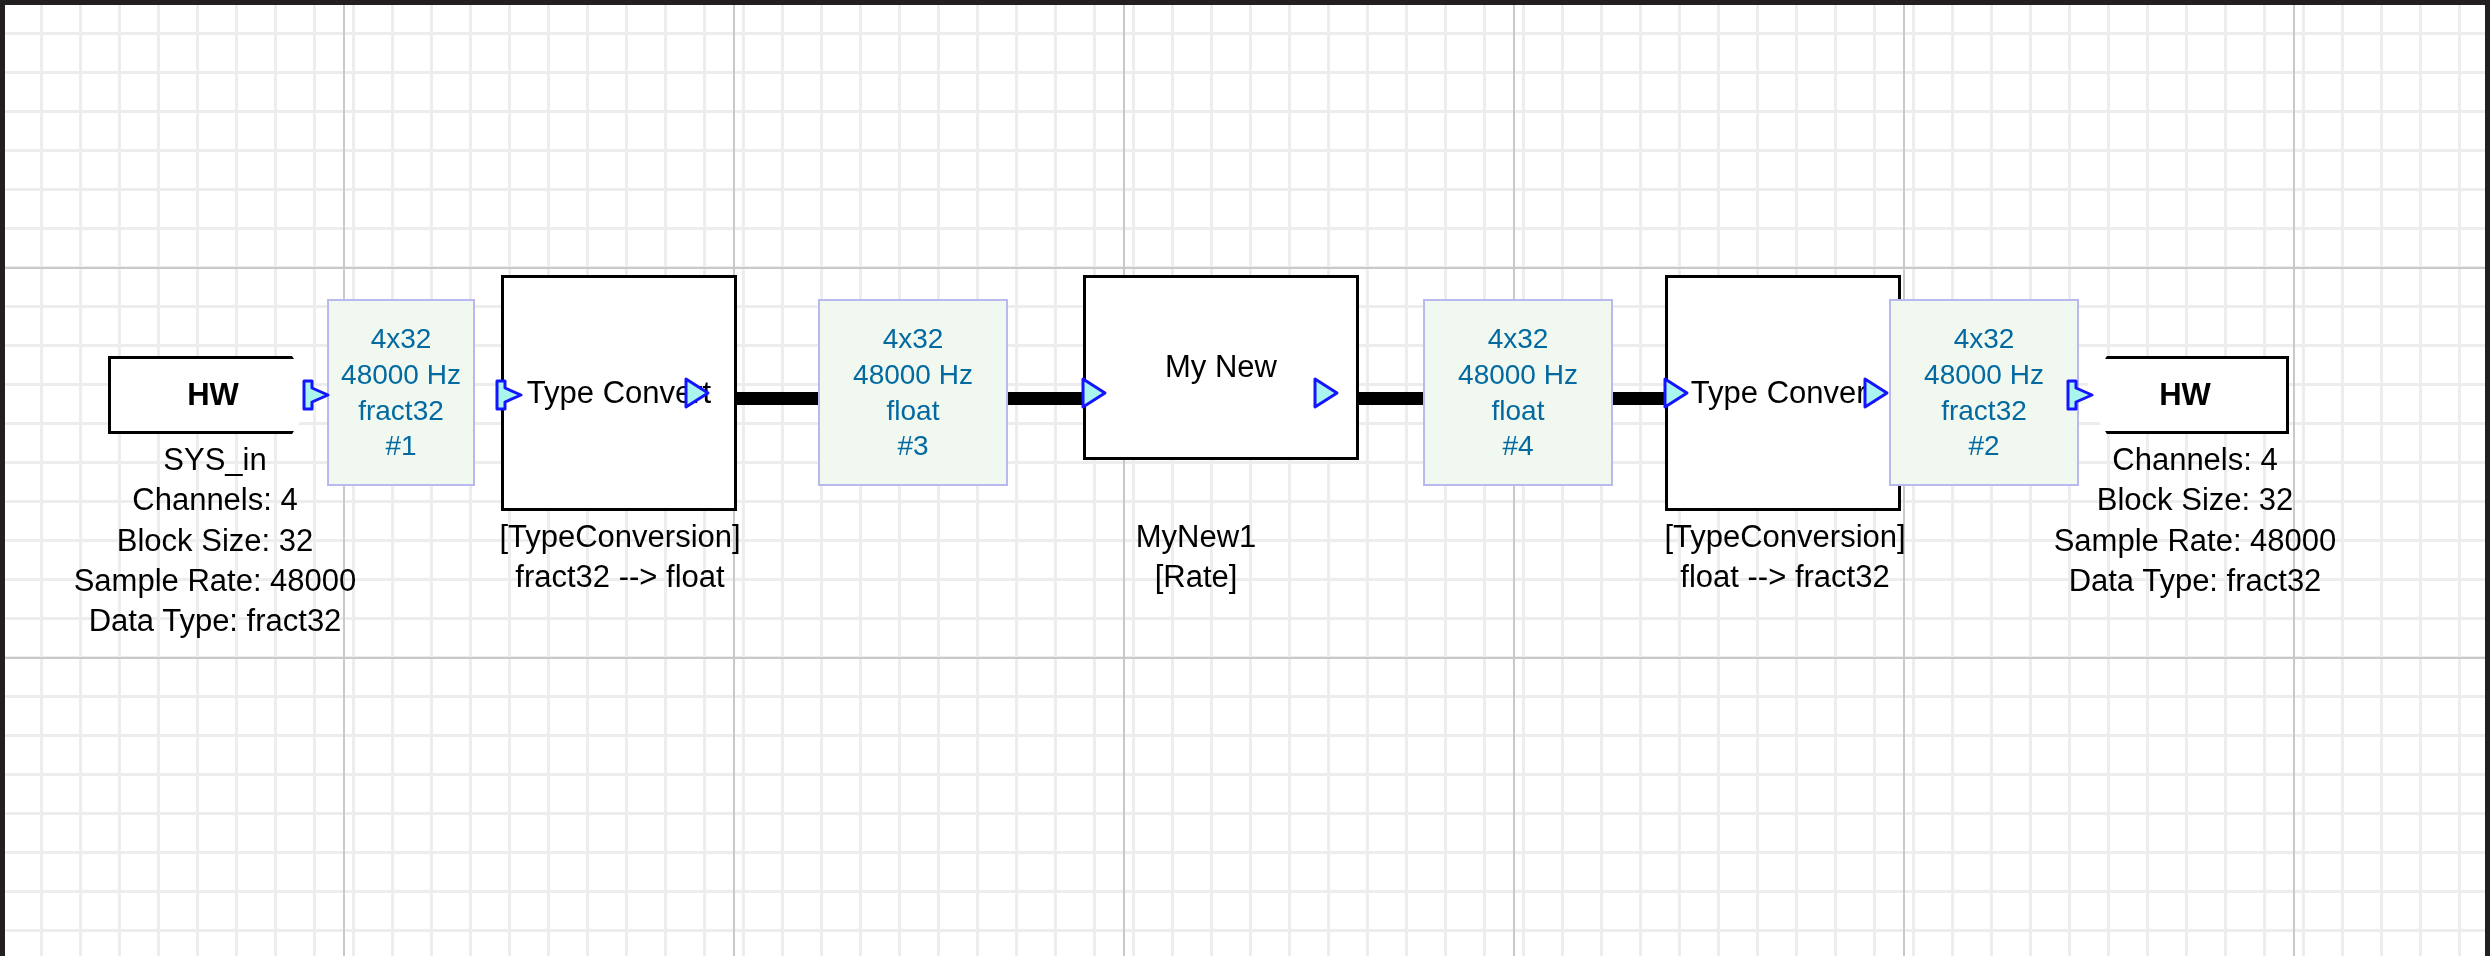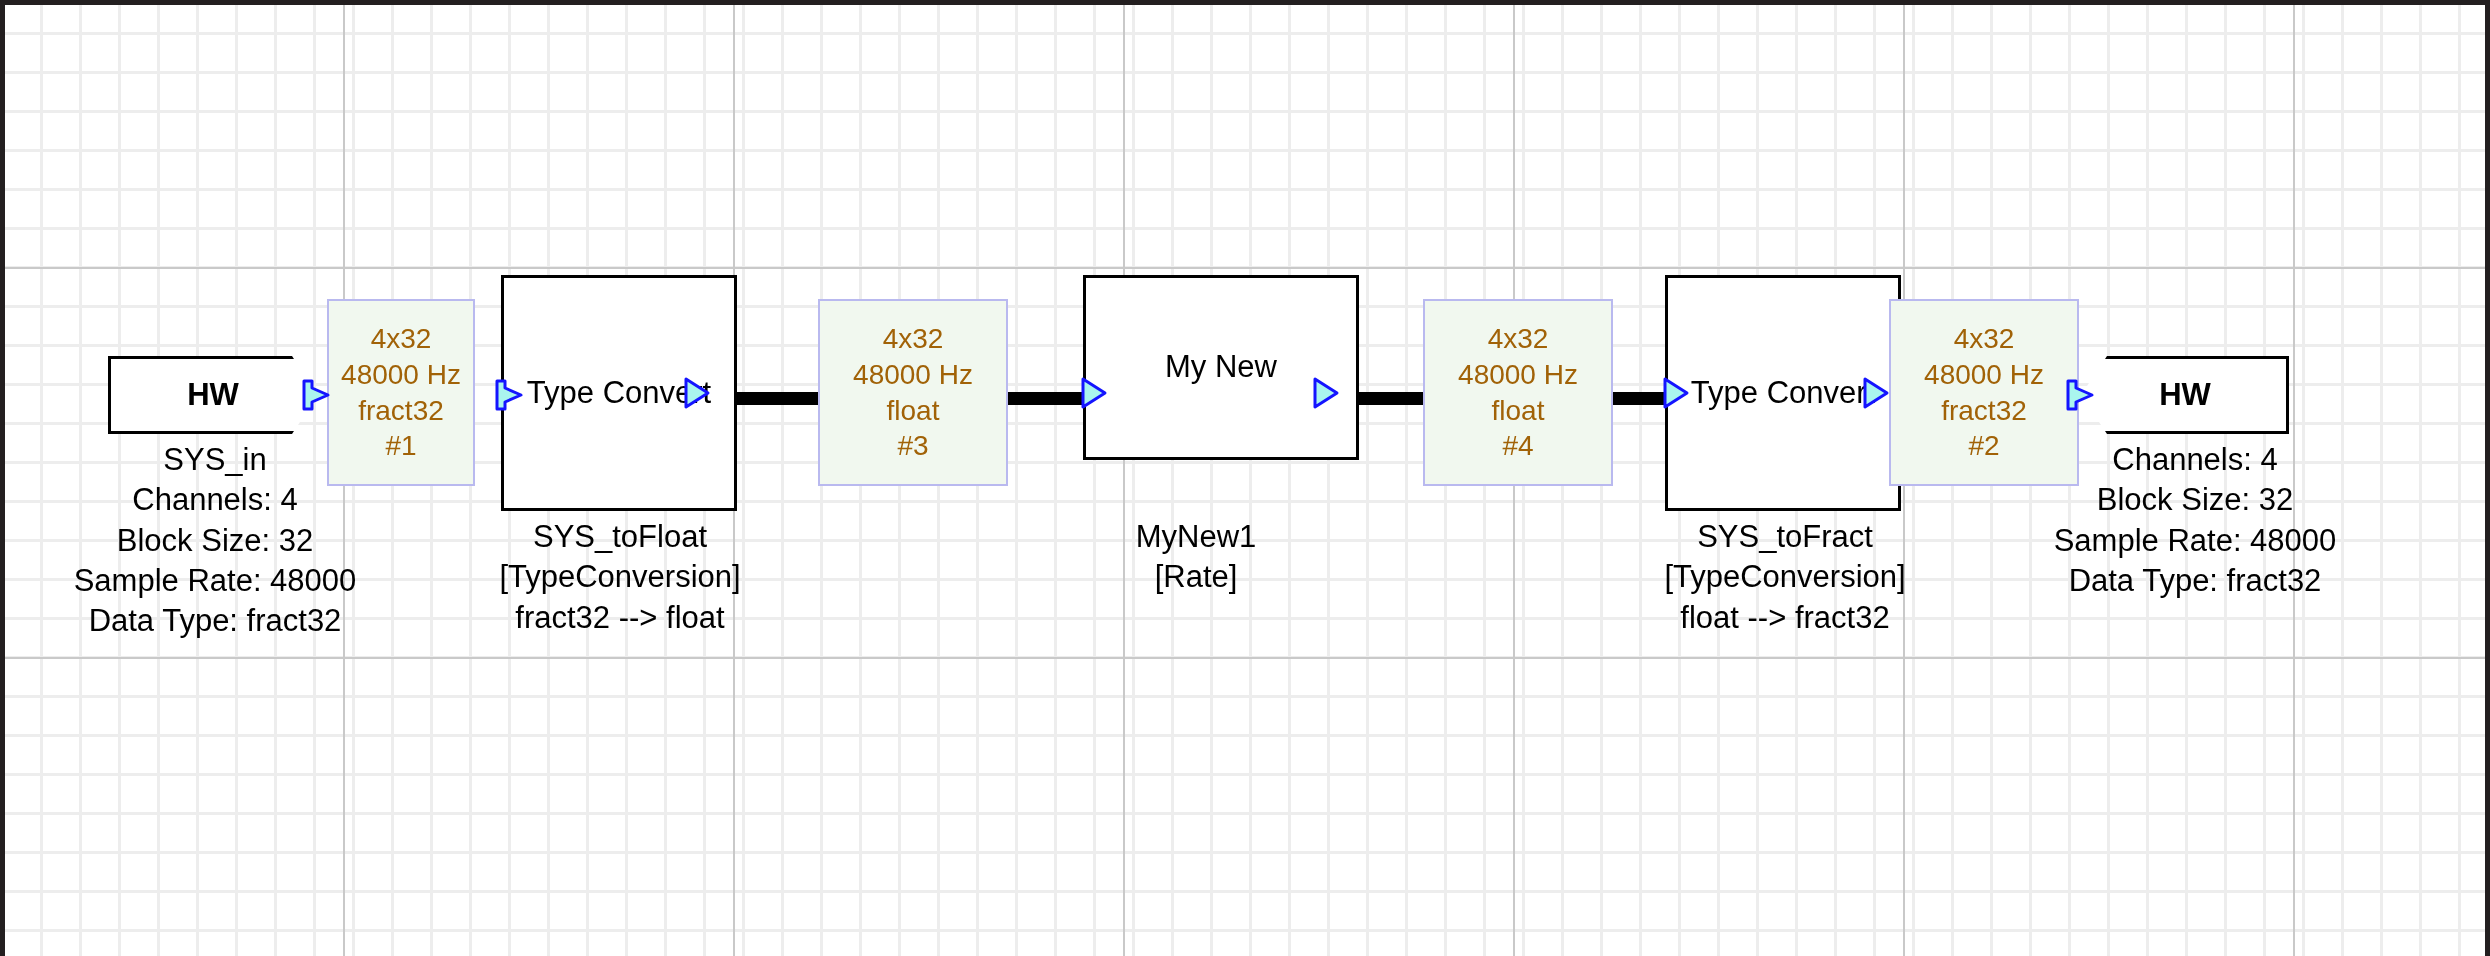--- a/index.html
+++ b/index.html
@@ -71,21 +71,21 @@
     clip-path: polygon(26px 0, 100% 0, 100% 100%, 26px 100%, 0 50%);
   }
   .hwlabel-text { pointer-events: none; font-weight: bold; }
 
   
   .siglabel {
     position: absolute;
     box-sizing: border-box;
     background: #f1f8ef;
     border: 2px solid #b9b9ef;
-    color: #a16207;
+    color: #0369a1;
     font-size: 28px;
     line-height: 1.28;
     text-align: center;
     display: flex;
     flex-direction: column;
     justify-content: center;
     align-items: center;
     z-index: 6;
     padding: 4px 6px;
   }
@@ -161,21 +161,20 @@
     <svg viewBox="0 0 30 34" xmlns="http://www.w3.org/2000/svg">
       <path d="M3 3 L3 31 L11 31 L11 24 L27 17 L11 10 L11 3 Z" fill="#aaf5ee" stroke="#1414ff" stroke-width="3" stroke-linejoin="round"></path>
     </svg>
   </div>
   <div class="port" style="left:676px; top:371px;">
     <svg viewBox="0 0 30 34" xmlns="http://www.w3.org/2000/svg">
       <path d="M5 3 L27 17 L5 31 Z" fill="#aaf5ee" stroke="#1414ff" stroke-width="3" stroke-linejoin="round"></path>
     </svg>
   </div>
   <div class="caption" style="left:440px; top:512px; width:350px;">
-    <span>SYS_toFloat</span>
     <span>[TypeConversion]</span>
     <span>fract32 --&gt; float</span>
   </div>
 
   <div class="siglabel" style="left:813px; top:294px; width:190px; height:187px;">
     <span>4x32</span>
     <span>48000 Hz</span>
     <span>float</span>
     <span>#3</span>
   </div>
@@ -215,21 +214,20 @@
     <svg viewBox="0 0 30 34" xmlns="http://www.w3.org/2000/svg">
       <path d="M5 3 L27 17 L5 31 Z" fill="#aaf5ee" stroke="#1414ff" stroke-width="3" stroke-linejoin="round"></path>
     </svg>
   </div>
   <div class="port" style="left:1855px; top:371px;">
     <svg viewBox="0 0 30 34" xmlns="http://www.w3.org/2000/svg">
       <path d="M5 3 L27 17 L5 31 Z" fill="#aaf5ee" stroke="#1414ff" stroke-width="3" stroke-linejoin="round"></path>
     </svg>
   </div>
   <div class="caption" style="left:1605px; top:512px; width:350px;">
-    <span>SYS_toFract</span>
     <span>[TypeConversion]</span>
     <span>float --&gt; fract32</span>
   </div>
 
   <div class="siglabel" style="left:1884px; top:294px; width:190px; height:187px;">
     <span>4x32</span>
     <span>48000 Hz</span>
     <span>fract32</span>
     <span>#2</span>
   </div>

